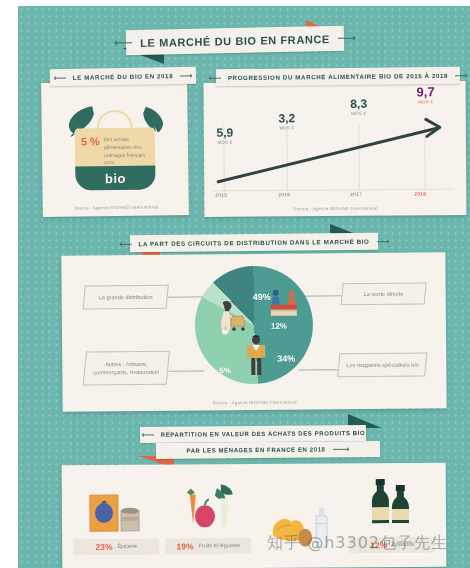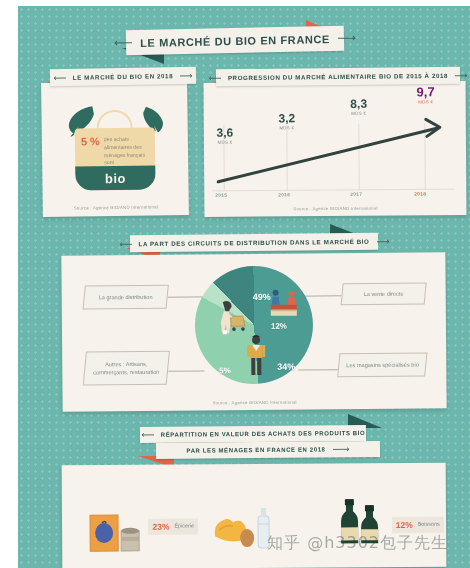--- a/index.html
+++ b/index.html
@@ -214,21 +214,21 @@
       #8fd1ae 176.4deg 298.8deg,
       #b9e2c9 298.8deg 316.8deg,
       #3d857e 316.8deg 360deg
     );
     transform-origin: center;
   }
   #pie-rot { position: absolute; left: 50%; top: 12px; transform: translateX(-50%); width: 118px; height: 118px; }
   .slice-lbl { position: absolute; color: #ffffff; font-weight: bold; font-size: 9px; text-shadow: 0 1px 1px rgba(0,0,0,.12); }
   #lbl-49 { left: 58px; top: 26px; }
   #lbl-12 { left: 76px; top: 56px; font-size: 8px; }
-  #lbl-34 { left: 82px; top: 96px; }
+  #lbl-34 { left: 82px; top: 88px; }
   #lbl-5  { left: 24px; top: 100px; font-size: 8px; }
 
   .legend-box {
     position: absolute;
     background: #f4f1ea;
     border: .8px solid #c8bfb2;
     color: #7a8a84;
     font-size: 5.6px;
     line-height: 1.45;
     text-align: center;
@@ -245,21 +245,21 @@
   #conn-2 { right: 104px; top: 42px; width: 46px; }
   #conn-3 { left: 106px; top: 116px; width: 36px; }
   #conn-4 { right: 108px; top: 116px; width: 40px; }
 
   
   #cat-row {
     position: absolute; left: 0; right: 0; top: 6px; bottom: 6px;
     display: flex; align-items: flex-end; justify-content: space-around;
     padding: 0 8px 8px;
   }
-  .cat { width: 86px; display: flex; flex-direction: row; align-items: center; gap: 4px; }
+  .cat { width: 86px; display: flex; flex-direction: column; align-items: center; gap: 4px; }
   .cat-art { height: 56px; display: flex; align-items: flex-end; justify-content: center; }
   .cat-lbl {
     background: #ece6dd;
     width: 100%;
     display: flex; align-items: center; justify-content: center; gap: 5px;
     padding: 4px 4px;
   }
   .cat-pct { color: #e0664a; font-size: 8.5px; font-weight: bold; line-height: 1; }
   .cat-name { color: #7a8a84; font-size: 5.4px; line-height: 1.3; text-align: left; }
 
@@ -359,21 +359,21 @@
         <line x1="83" y1="42" x2="83" y2="108" stroke="#ded3c8" stroke-width=".7"></line>
         <line x1="155" y1="42" x2="155" y2="108" stroke="#ded3c8" stroke-width=".7"></line>
         <line x1="221" y1="42" x2="221" y2="108" stroke="#ded3c8" stroke-width=".7"></line>
         <line x1="8" y1="108" x2="250" y2="108" stroke="#ded3c8" stroke-width=".7"></line>
 
         <path d="M14 99 L233 47" stroke="#31433f" stroke-width="3" fill="none" stroke-linecap="round"></path>
         <path d="M222 38 L236 46 L223 55" stroke="#31433f" stroke-width="3" fill="none" stroke-linecap="round" stroke-linejoin="round"></path>
       </svg>
 
       <div class="cval dark" style="left:4px; top:44px; width:34px;">
-        <div class="n">3,6</div>
+        <div class="n">5,9</div>
         <div class="u">MDS €</div>
       </div>
       <div class="cval dark" style="left:66px; top:30px; width:34px;">
         <div class="n">3,2</div>
         <div class="u">MDS €</div>
       </div>
       <div class="cval dark" style="left:138px; top:16px; width:34px;">
         <div class="n">8,3</div>
         <div class="u">MDS €</div>
       </div>
@@ -506,20 +506,37 @@
             <ellipse cx="42" cy="26" rx="9" ry="3" fill="#9d9384"></ellipse>
             <rect x="33" y="32" width="18" height="4" fill="#b9ac9a"></rect>
           </svg>
         </div>
         <div class="cat-lbl">
           <span class="cat-pct">23%</span>
           <span class="cat-name">Épicerie</span>
         </div>
       </div>
 
+      <div class="cat">
+        <div class="cat-art">
+          <svg width="62" height="54" viewBox="0 0 62 54">
+            <path d="M10 12 l4-4 l4 4 l-4 3 z" fill="#4a8a5c"></path>
+            <path d="M13 14 l3 30 l3-30 z" fill="#ec8c3c"></path>
+            <ellipse cx="28" cy="36" rx="10" ry="11" fill="#d8436a"></ellipse>
+            <path d="M28 25 q1-5 4-6" stroke="#4a8a5c" stroke-width="2" fill="none"></path>
+            <path d="M44 4 q10 2 12 10 q-8 2-12 -2 z" fill="#2f6b5e"></path>
+            <path d="M40 8 q8 4 9 12 q-8 0-11-5 z" fill="#3c7f63"></path>
+            <path d="M43 18 l2 28 h5 l1-28 z" fill="#e8efd9"></path>
+          </svg>
+        </div>
+        <div class="cat-lbl">
+          <span class="cat-pct">19%</span>
+          <span class="cat-name">Fruits et légumes</span>
+        </div>
+      </div>
 
       <div class="cat">
         <div class="cat-art">
           <svg width="62" height="52" viewBox="0 0 62 52">
             <path d="M4 34 q-2-12 8-16 q6-3 10 2 q8-4 12 4 q4 8-2 14 q-14 4-28 -4 z" fill="#f3b643"></path>
             <path d="M8 28 q6-6 14-4" stroke="#e0a030" stroke-width="1.4" fill="none"></path>
             <ellipse cx="36" cy="36" rx="7" ry="9" fill="#c98a4e"></ellipse>
             <rect x="47" y="14" width="11" height="32" rx="3" fill="#e6eef2" stroke="#c7d4da" stroke-width="1"></rect>
             <rect x="50" y="6" width="5" height="9" fill="#d8e3e8"></rect>
             <path d="M47 22 h11" stroke="#c7d4da" stroke-width="1"></path>

